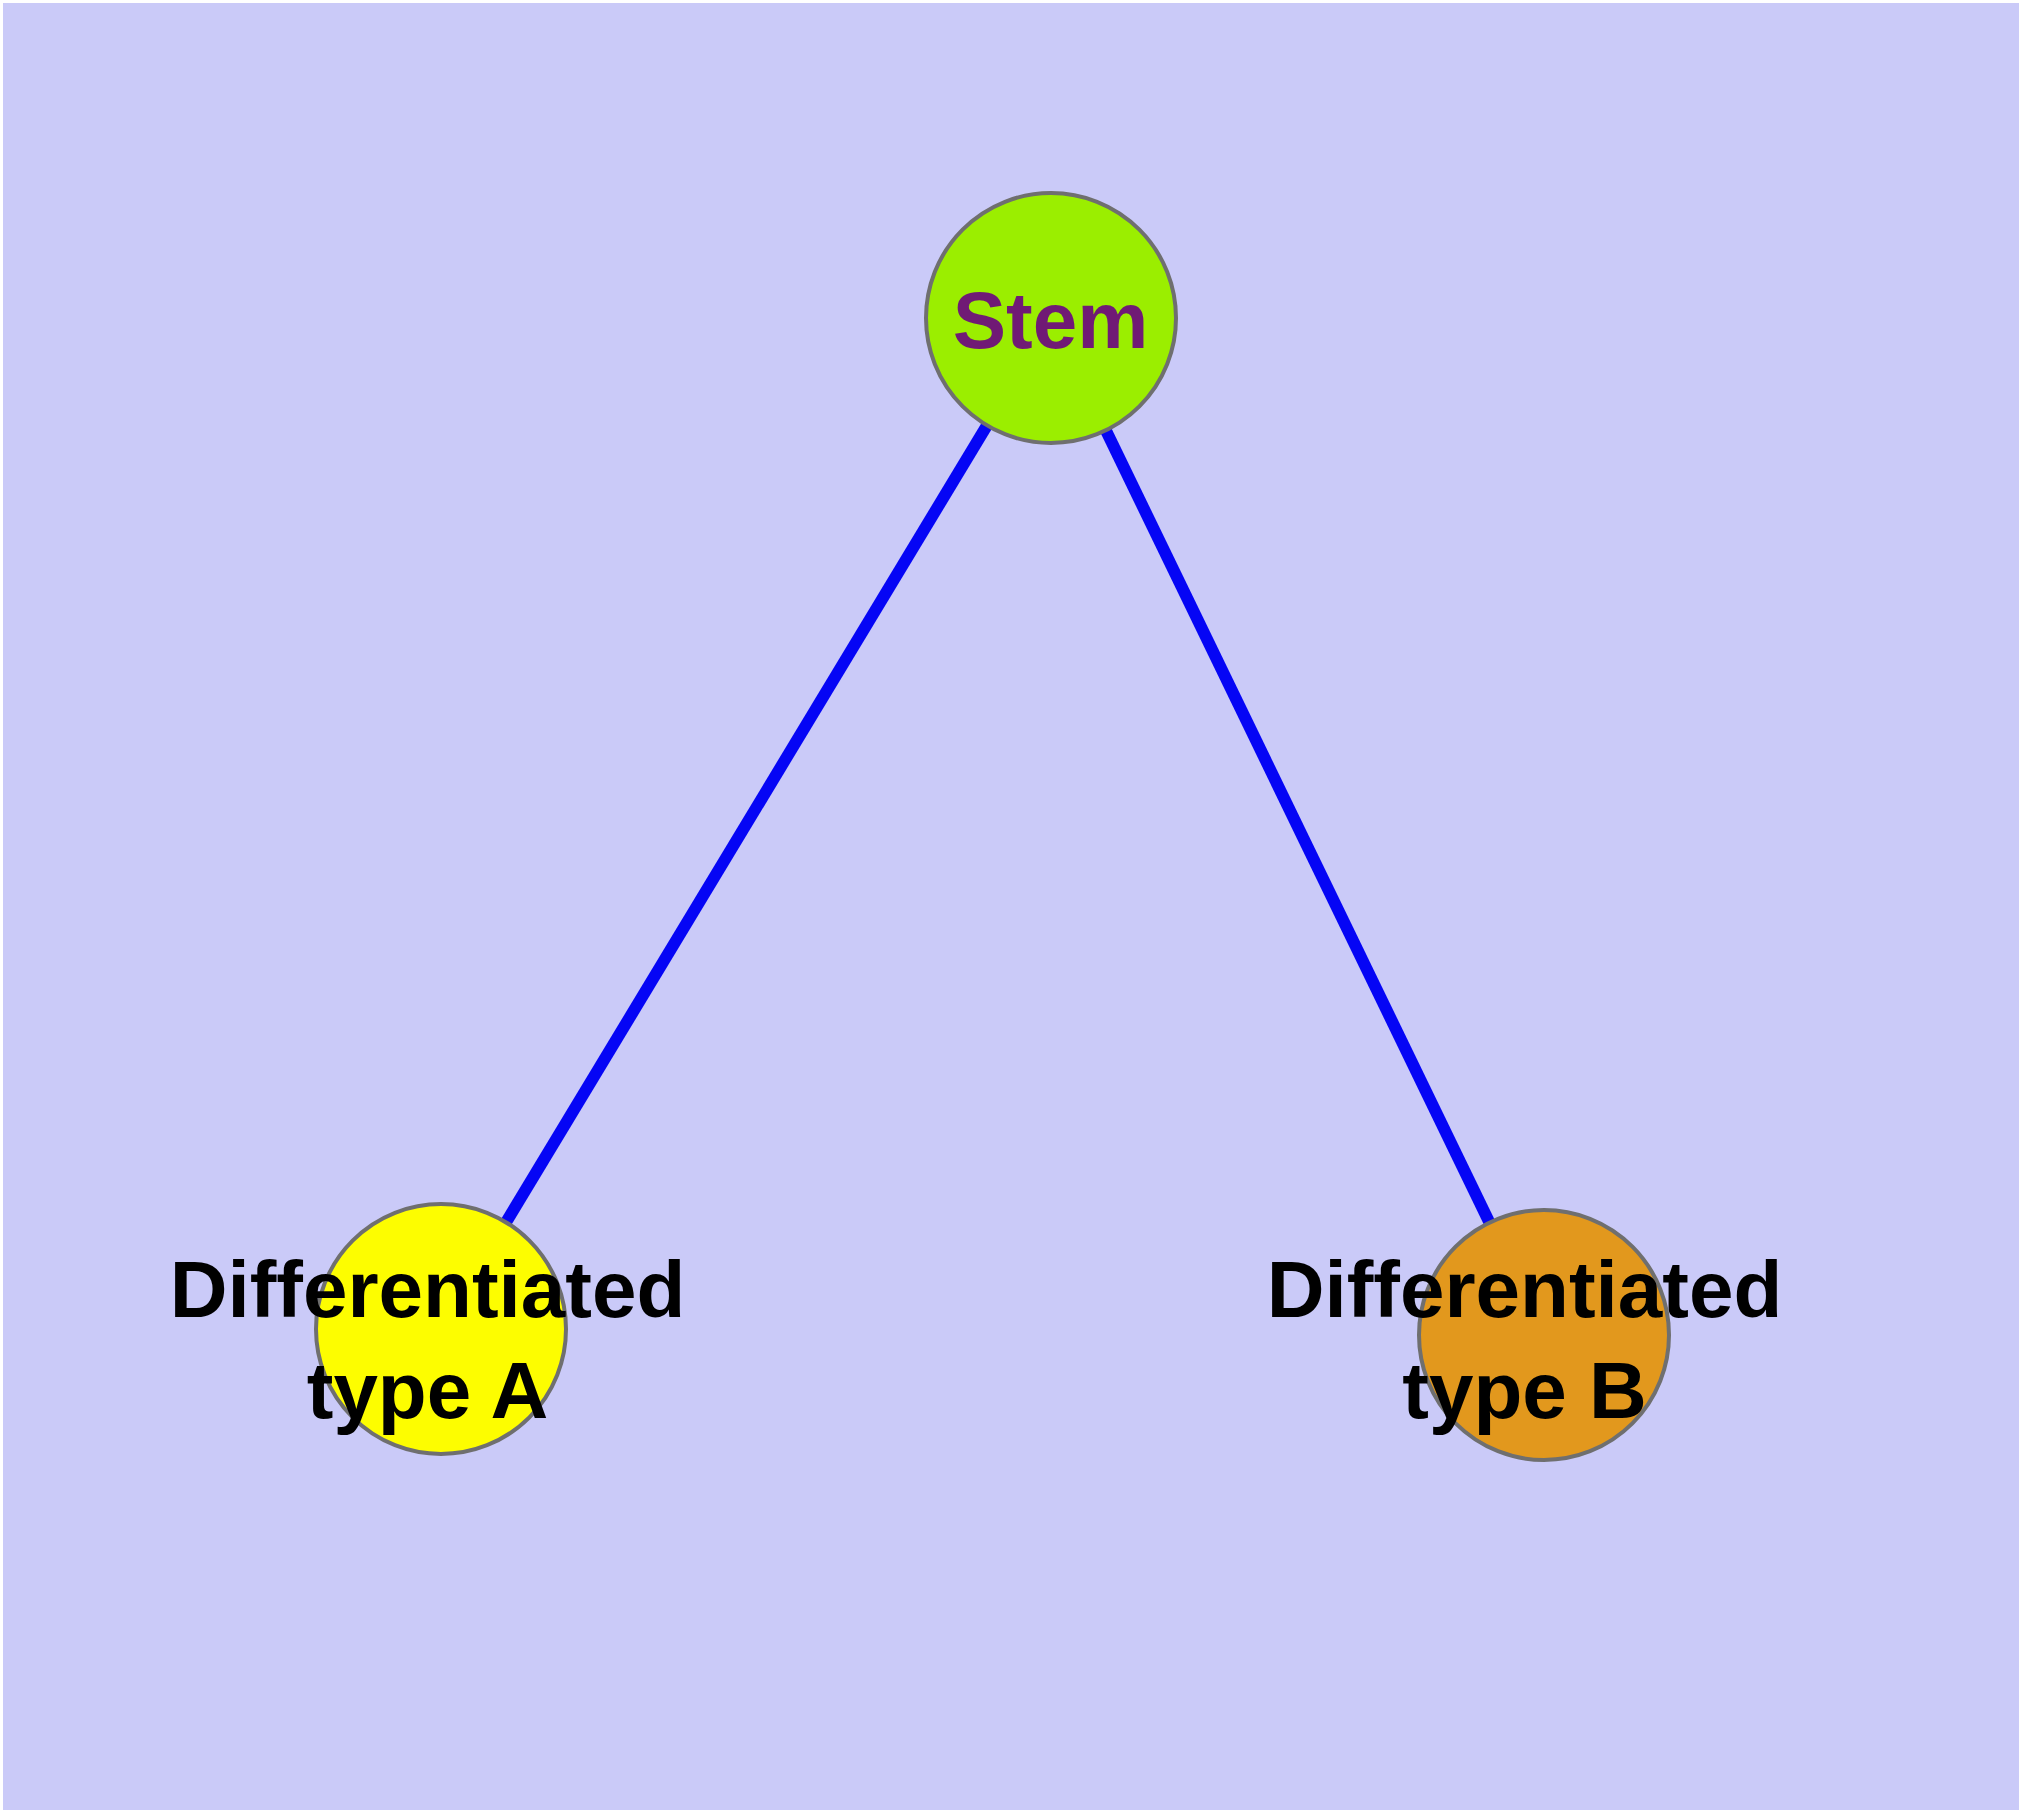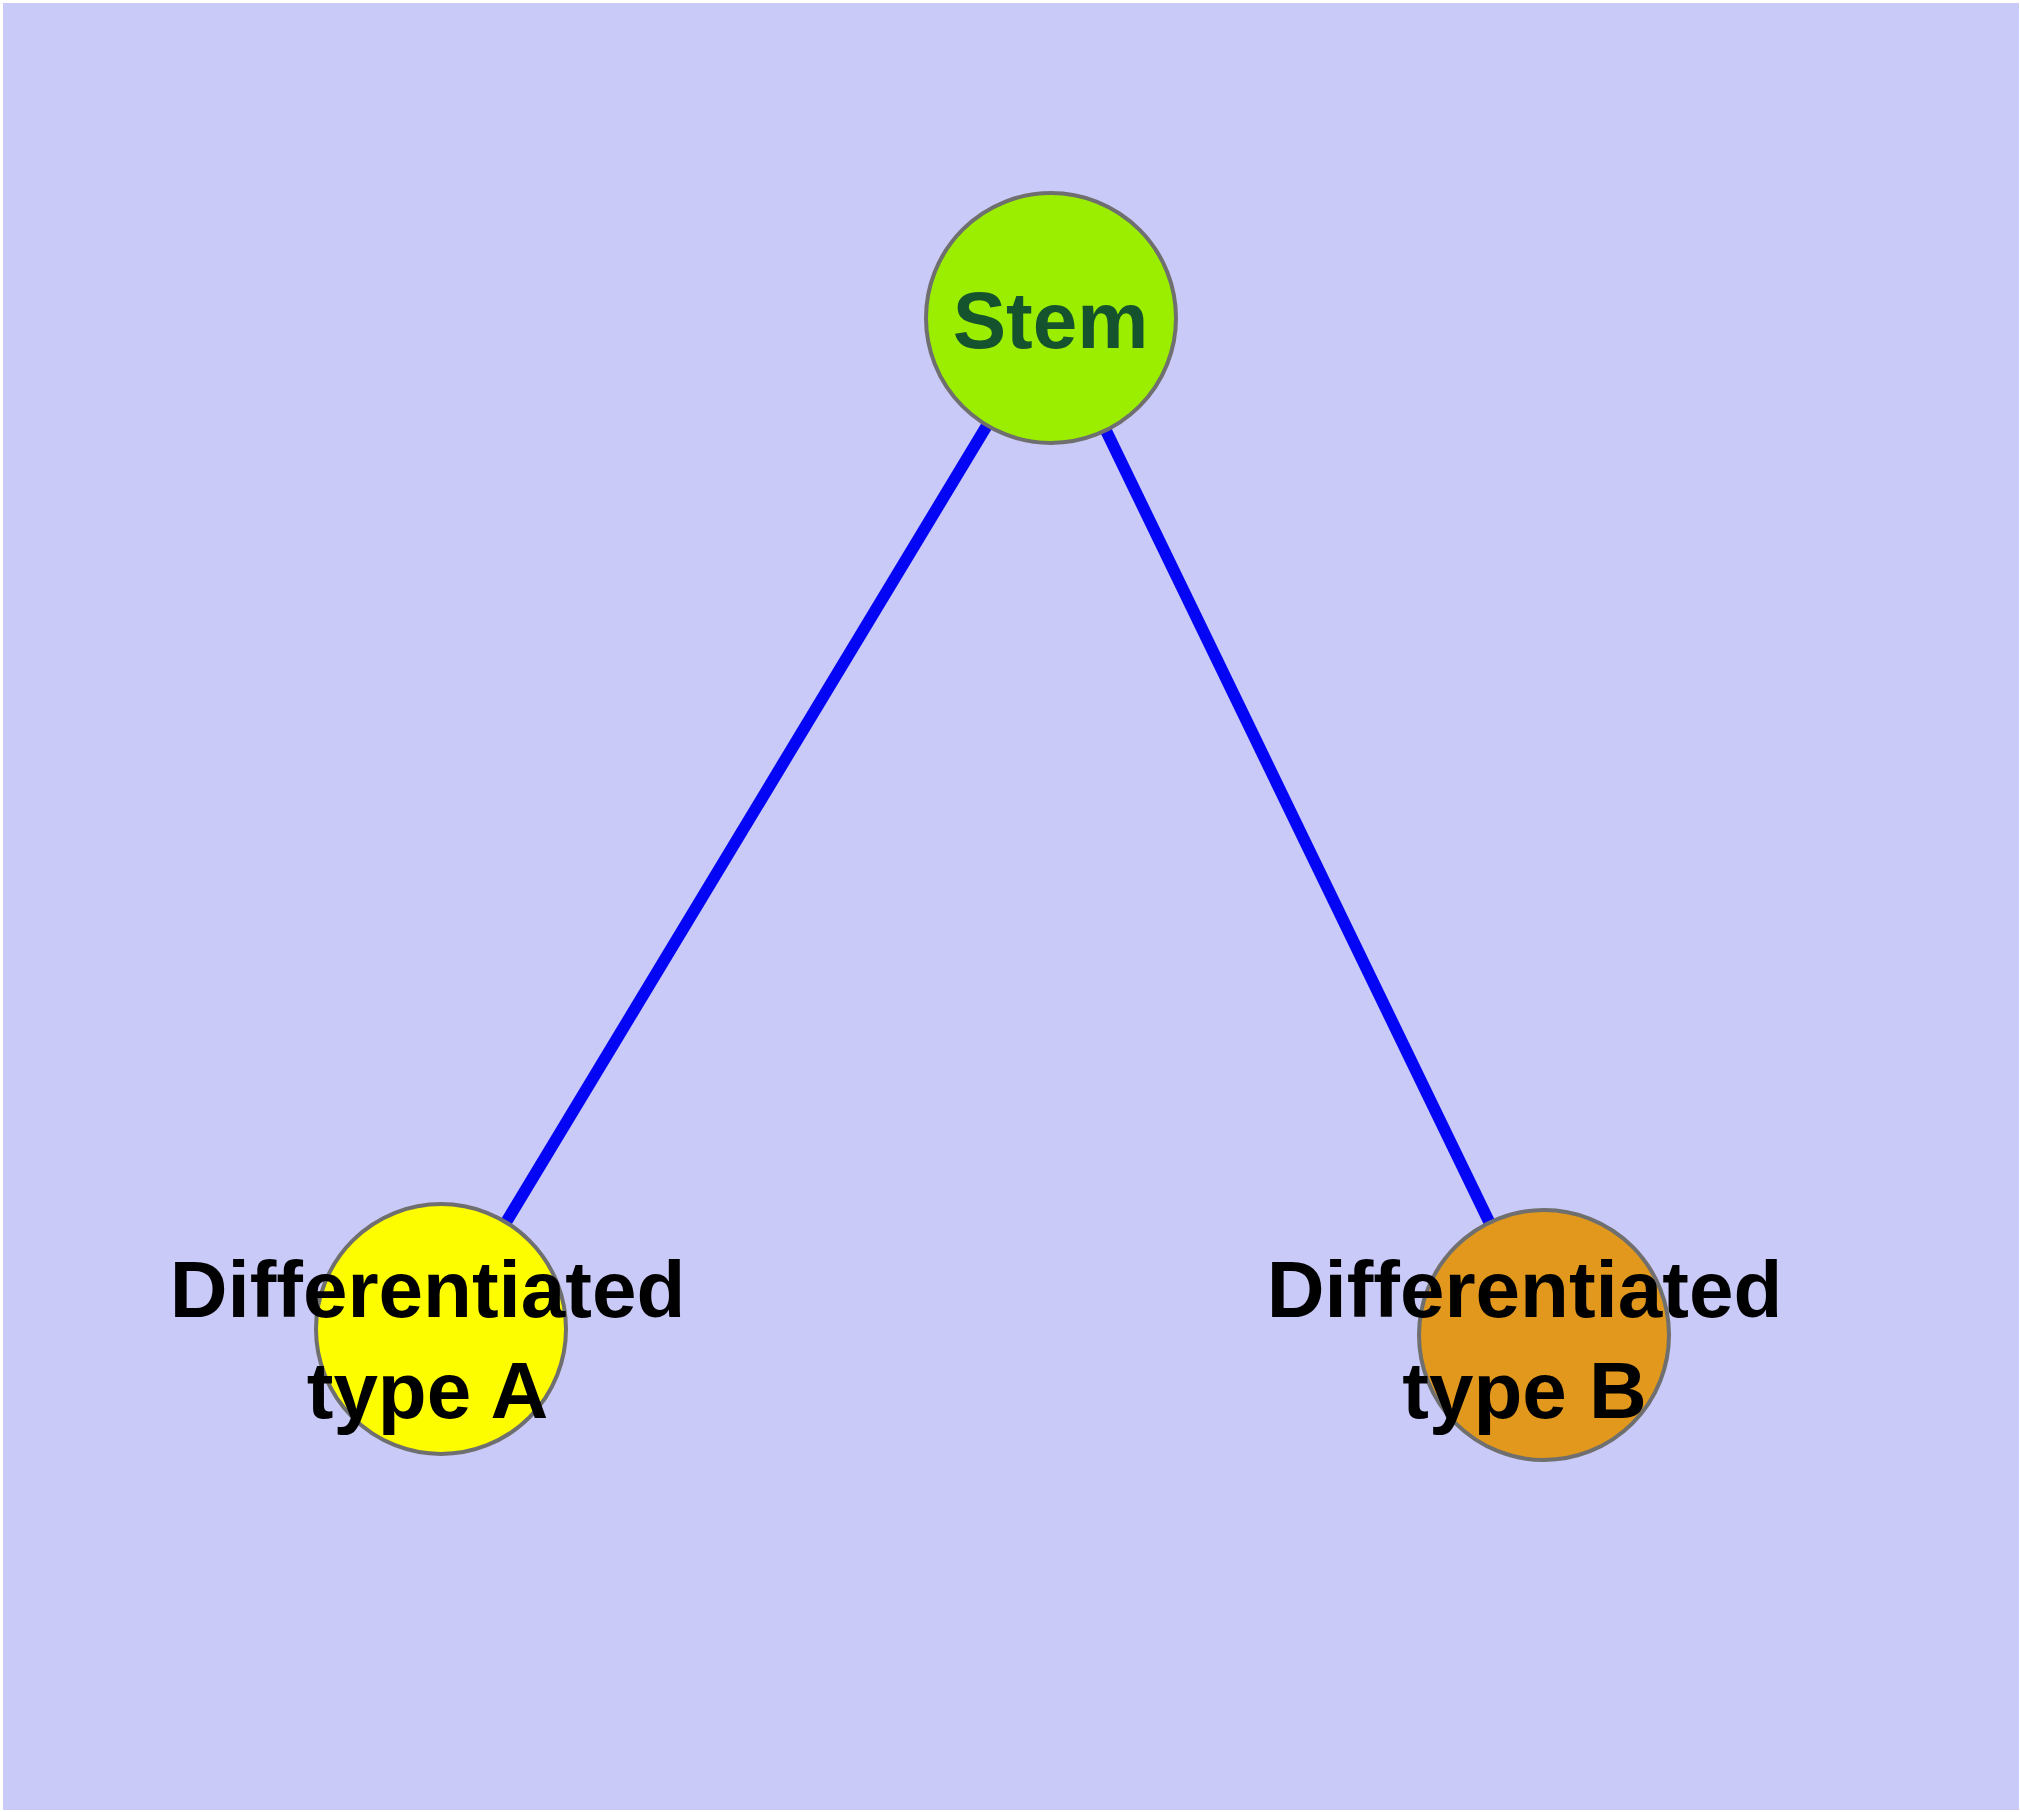--- a/index.html
+++ b/index.html
@@ -67,21 +67,21 @@
 
     <svg class="edges" viewBox="0 0 2384 2138" xmlns="http://www.w3.org/2000/svg">
       <line x1="1237" y1="372" x2="517" y2="1565" stroke="#0505f5" stroke-width="14"></line>
       <line x1="1237" y1="372" x2="1818" y2="1572" stroke="#0505f5" stroke-width="14"></line>
     </svg>
 
     <div class="node node-stem" style="background: rgb(155, 238, 0); border-color: rgb(111, 111, 111);"></div>
     <div class="node node-a" style="background: rgb(253, 253, 0); border-color: rgb(111, 111, 111);"></div>
     <div class="node node-b" style="background: rgb(226, 152, 29); border-color: rgb(111, 111, 111);"></div>
 
-    <div class="nodelabel label-stem" style="color: #14532d;">Stem</div>
+    <div class="nodelabel label-stem" style="color: #701a75;">Stem</div>
     <div class="nodelabel label-a" style="color: rgb(0, 0, 0);">Differentiated
 type A</div>
     <div class="nodelabel label-b" style="color: rgb(0, 0, 0);">Differentiated
 type B</div>
 
   </div>
 </div>
 
 
 </body></html>

